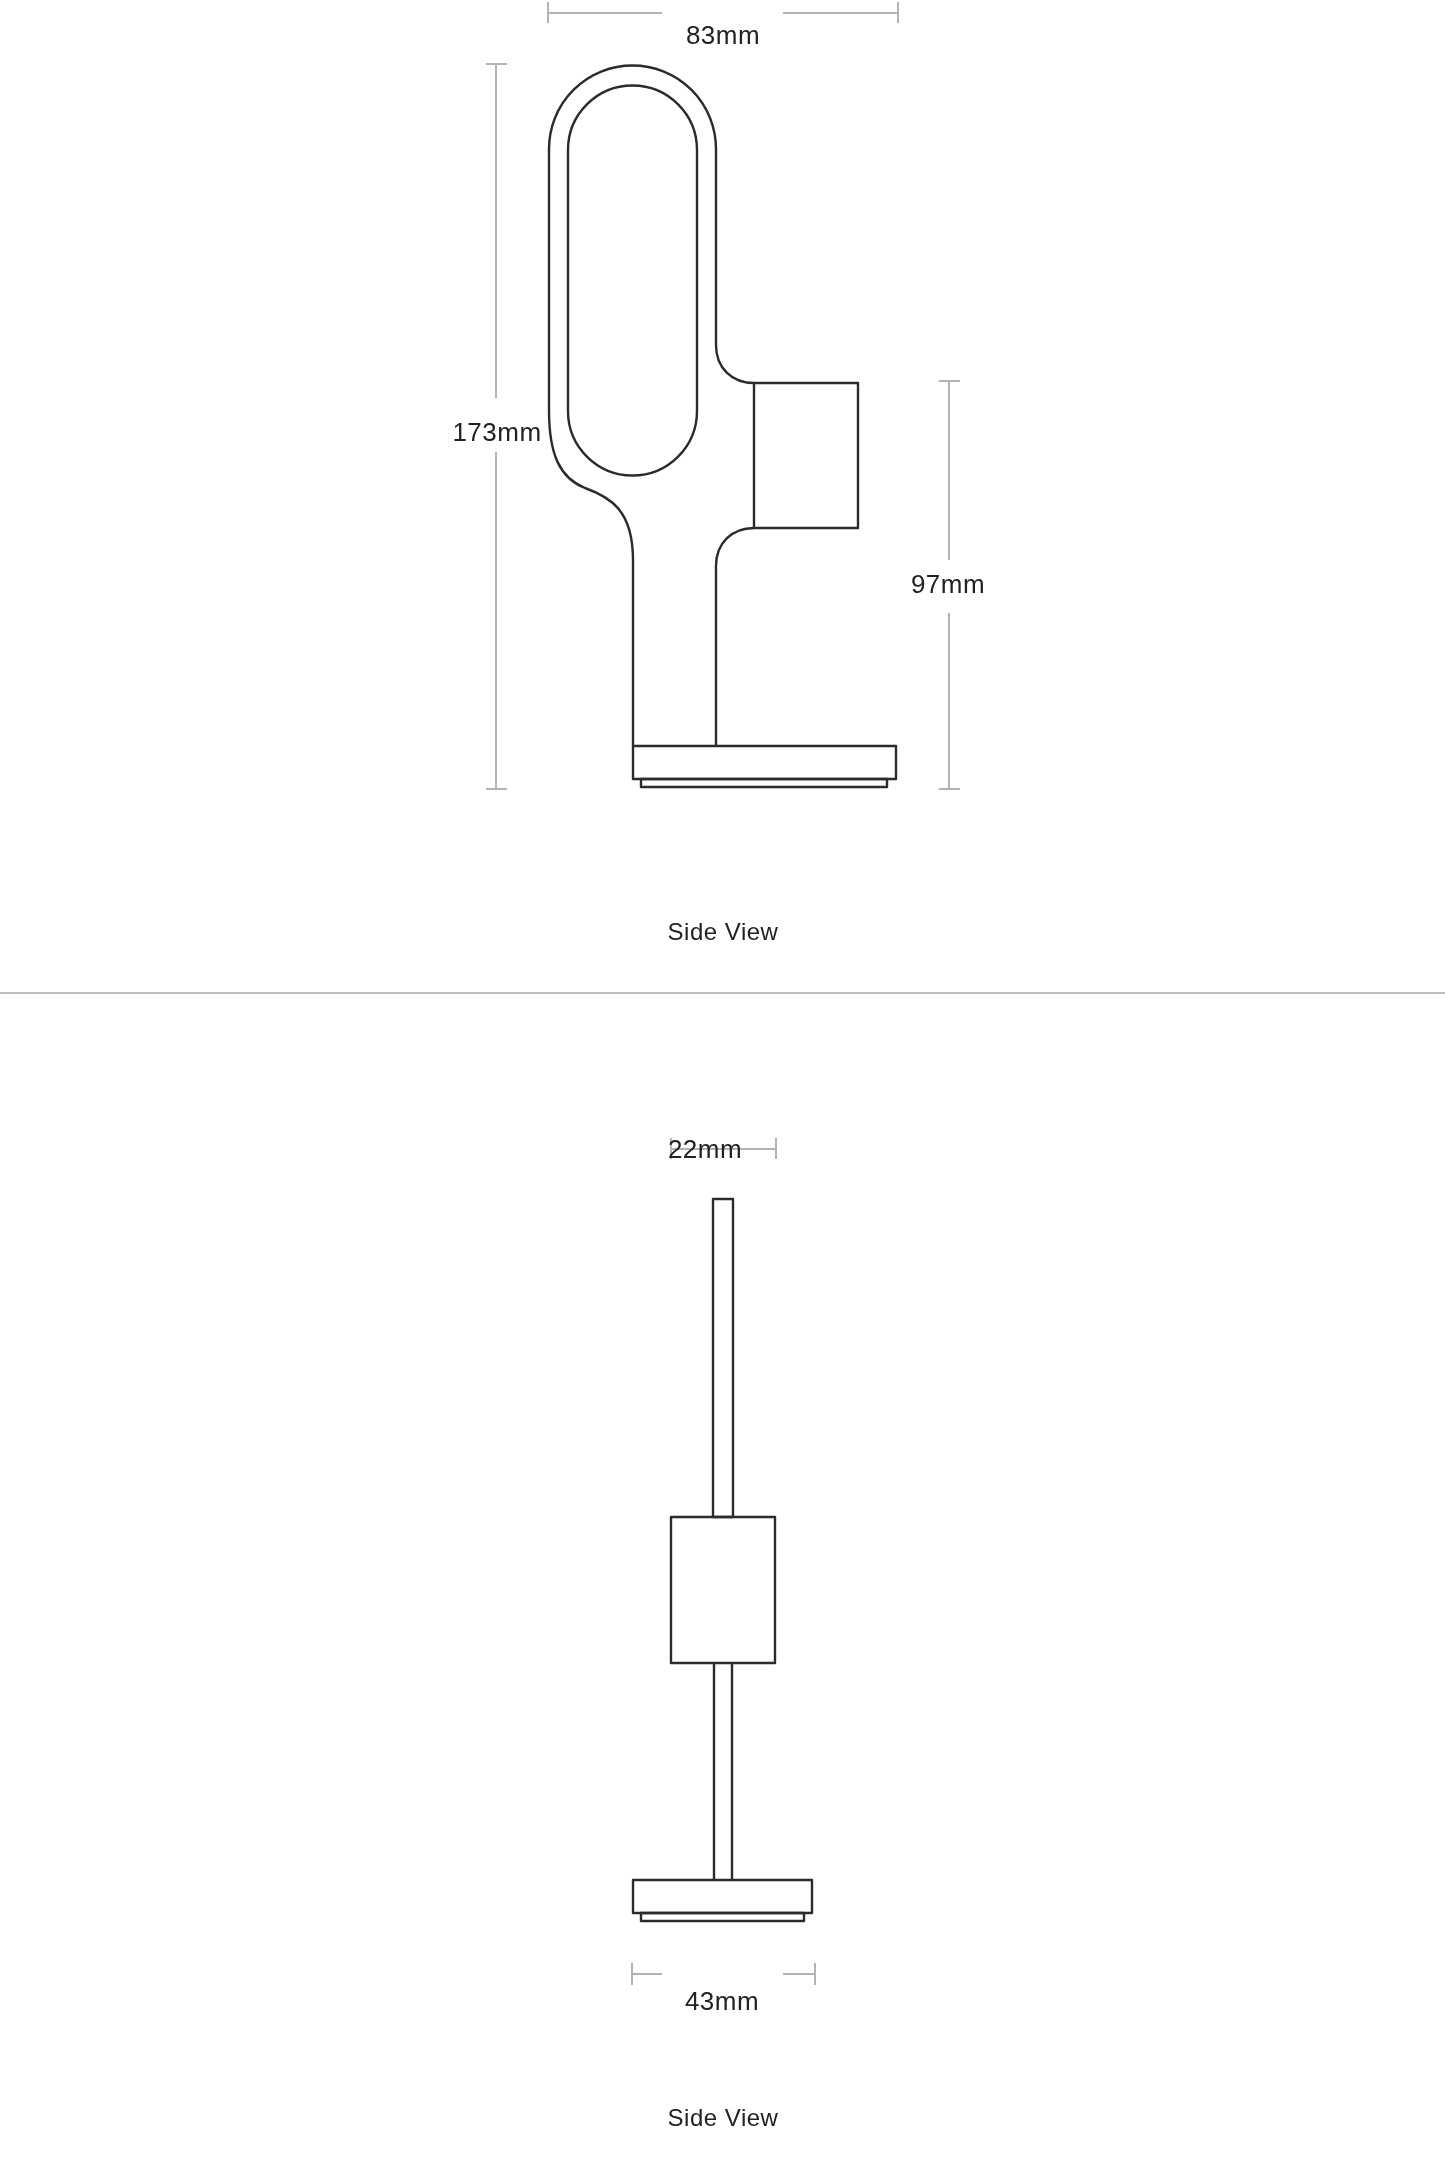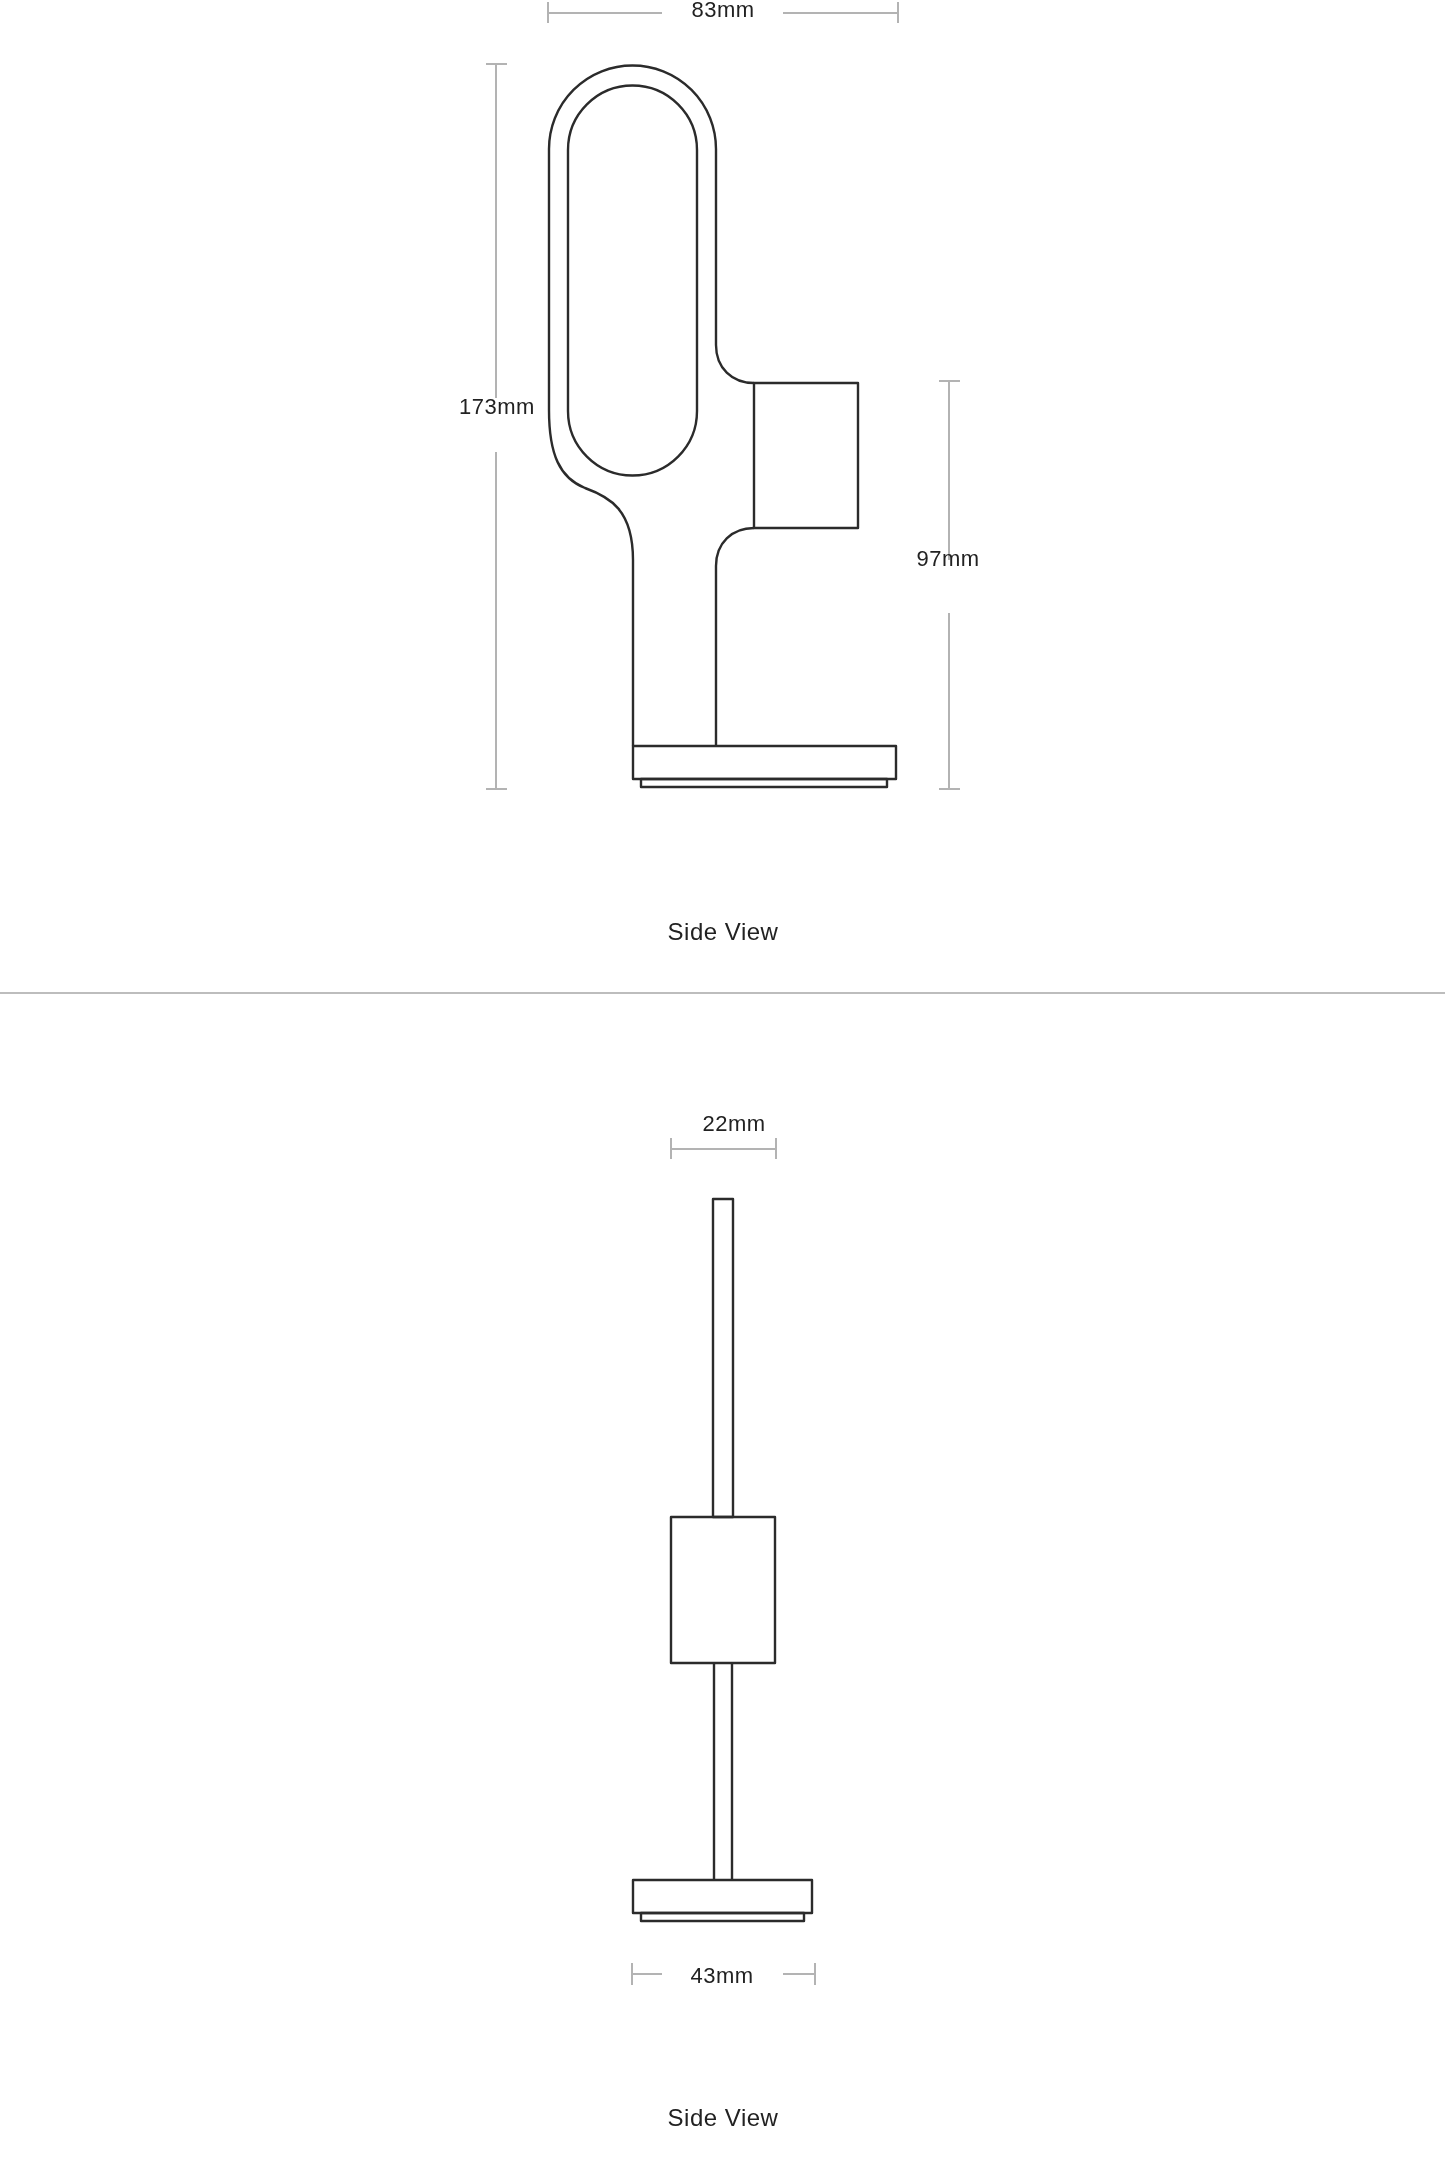--- a/index.html
+++ b/index.html
@@ -1,21 +1,21 @@
 <!DOCTYPE html>
 <html><head>
 <meta charset="utf-8">
 <style>
   html, body { margin: 0; padding: 0; background: #ffffff; }
   body { width: 1445px; height: 2179px; position: relative; overflow: hidden; }
   svg { position: absolute; left: 0; top: 0; }
   .draw { fill: none; stroke: #2b2b2b; stroke-width: 2.4; stroke-linejoin: round; }
   .dim { fill: none; stroke: #b3b3b3; stroke-width: 2; }
   .label { position: absolute; font-family: "Liberation Sans", sans-serif; color: #222222; white-space: nowrap; transform: translateX(-50%); line-height: 1; }
-  .dimtxt { font-size: 22px; letter-spacing: 0.5px; }
+  .dimtxt { font-size: 26px; letter-spacing: 0.5px; margin-top: 23px; }
   .viewtxt { font-size: 24px; letter-spacing: 0.5px; }
   .divider { position: absolute; left: 0; top: 992px; width: 1445px; height: 2px; background: #bdbdbd; }
 </style>
 </head>
 <body>
 
 <svg width="1445" height="992" viewBox="0 0 1445 992">
 
   <g>
     <line class="dim" x1="548" y1="2" x2="548" y2="23"></line>
@@ -84,15 +84,15 @@
   <rect class="draw" x="641" y="1913" width="163" height="8"></rect>
 
   <g>
     <line class="dim" x1="632" y1="1963" x2="632" y2="1985"></line>
     <line class="dim" x1="632" y1="1974" x2="662" y2="1974"></line>
     <line class="dim" x1="783" y1="1974" x2="815" y2="1974"></line>
     <line class="dim" x1="815" y1="1963" x2="815" y2="1985"></line>
   </g>
 </svg>
 
-<div class="label dimtxt" style="left:734px; top:1113px;">22mm</div>
+<div class="label dimtxt" style="left:705px; top:1113px;">22mm</div>
 <div class="label dimtxt" style="left:722px; top:1965px;">43mm</div>
 <div class="label viewtxt" style="left:723px; top:2106px;">Side View</div>
 
 </body></html>

